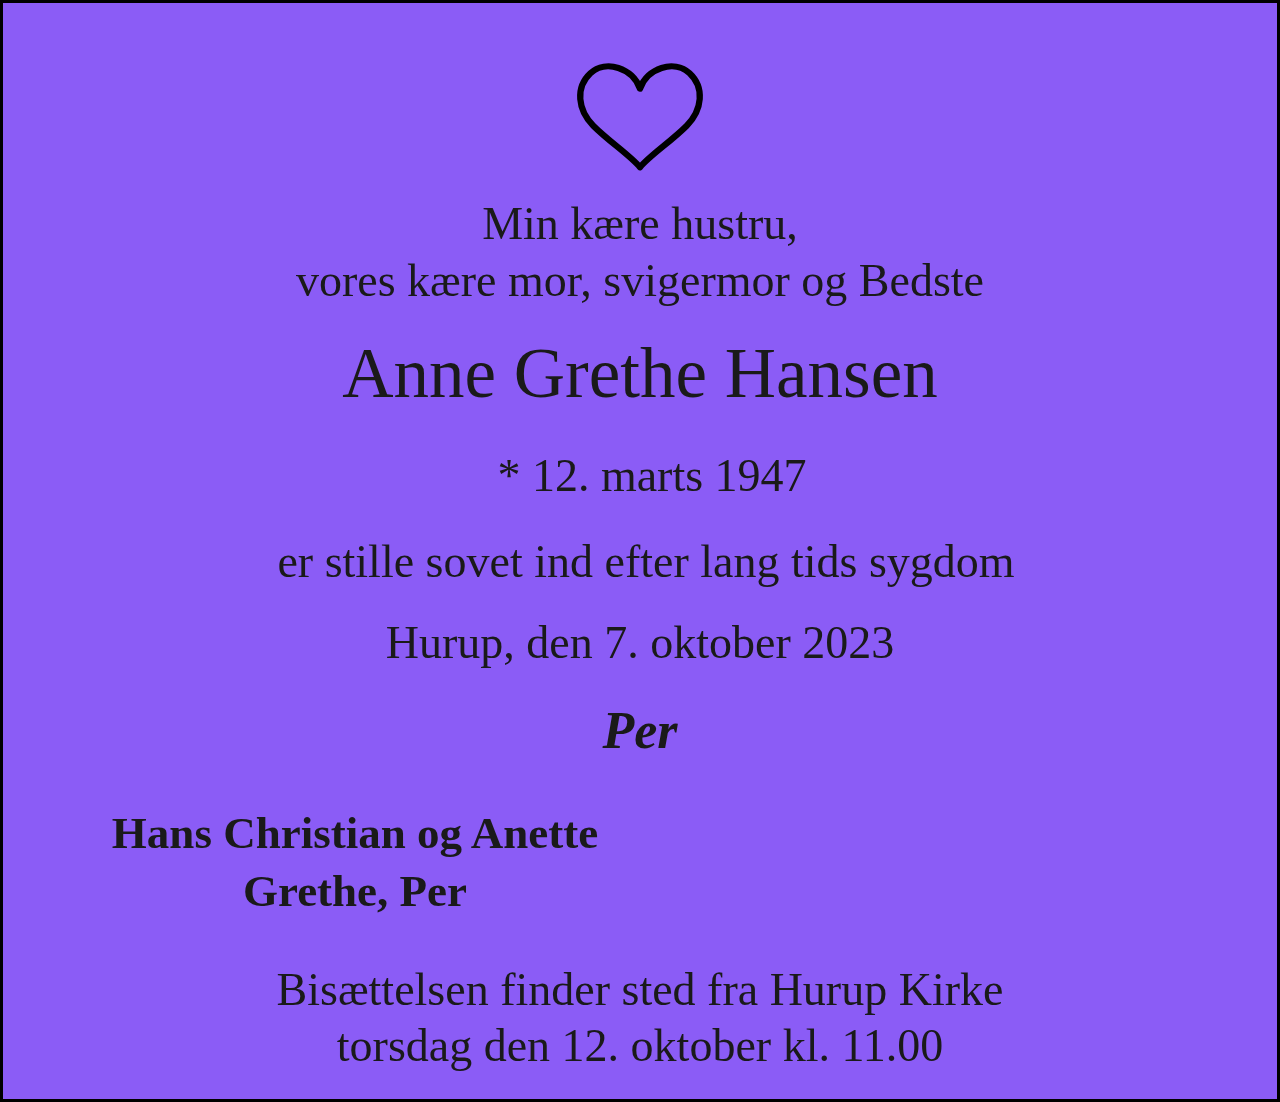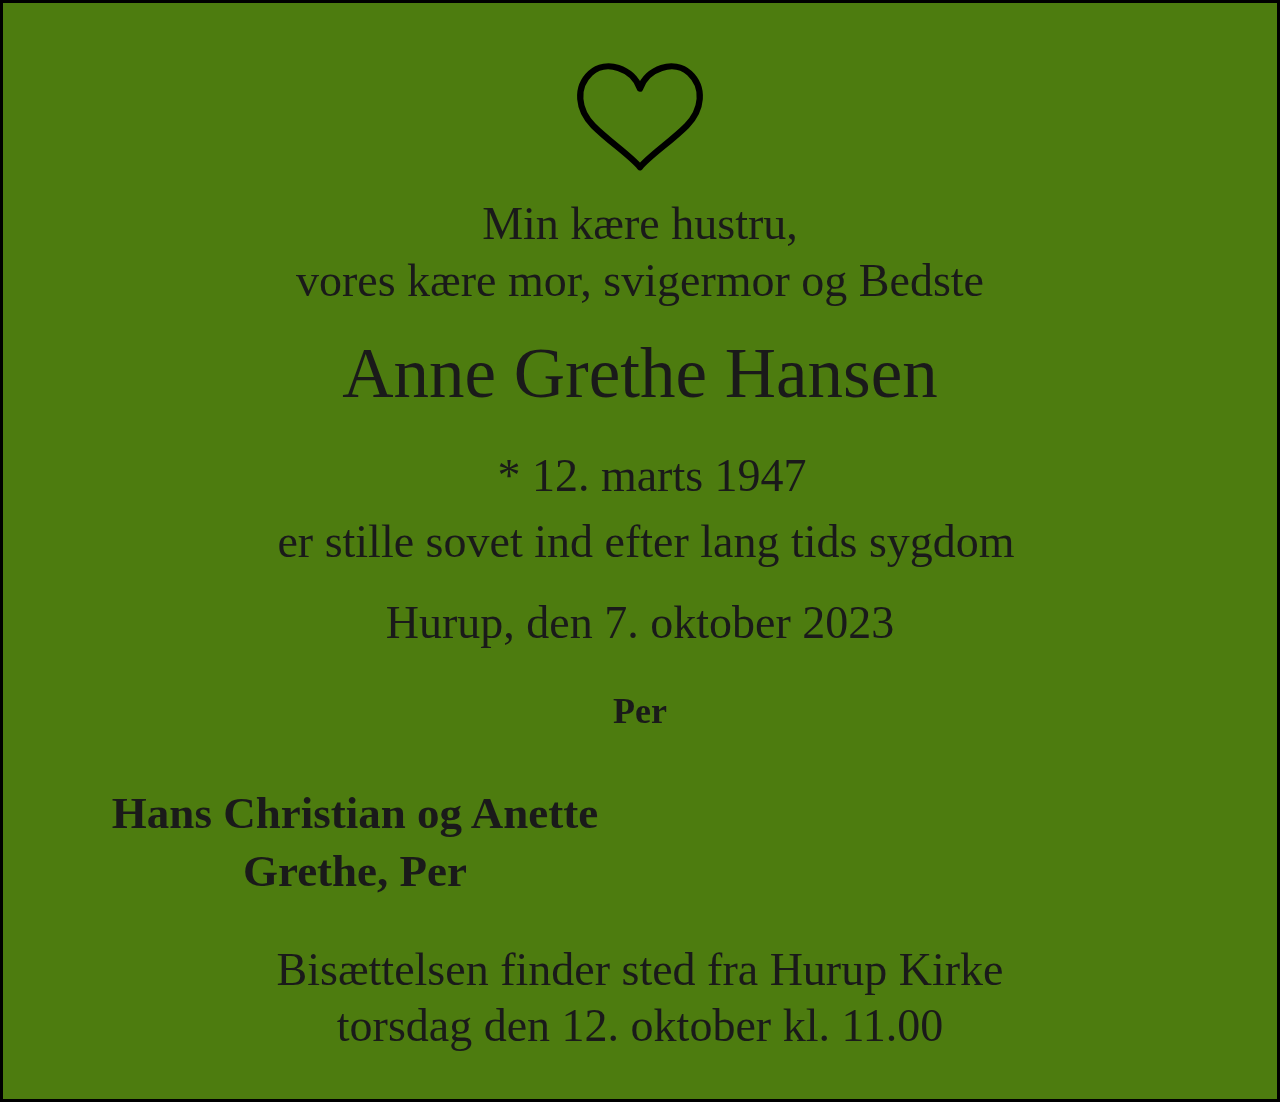--- a/index.html
+++ b/index.html
@@ -7,21 +7,21 @@
   body {
     width: 1280px;
     height: 1102px;
     font-family: "Liberation Serif", "DejaVu Serif", serif;
     color: #1a1a1a;
   }
   .notice {
     width: 1280px;
     height: 1102px;
     border: 3px solid #000000;
-    background: #4d7c0f;
+    background: #8b5cf6;
     text-align: center;
     overflow: hidden;
   }
   .heart-wrap {
     margin-top: 56px;
     height: 114px;
     display: flex;
     justify-content: center;
     align-items: center;
   }
@@ -38,35 +38,36 @@
     line-height: 72px;
     font-weight: normal;
   }
   .birth {
     margin-top: 42px;
     font-size: 46px;
     line-height: 50px;
     padding-left: 24px;
   }
   .illness {
-    margin-top: 16px;
+    margin-top: 36px;
     font-size: 46px;
     line-height: 50px;
     padding-left: 12px;
   }
   .place-date {
     margin-top: 31px;
     font-size: 46px;
     line-height: 50px;
   }
   .spouse {
     margin-top: 38px;
-    font-size: 36px;
+    font-size: 52px;
     line-height: 50px;
     font-weight: bold;
+    font-style: italic;
   }
   .family-row {
     margin-top: 48px;
     display: flex;
     width: 100%;
     padding-left: 32px;
   }
   .family-col {
     font-size: 45px;
     line-height: 58px;

